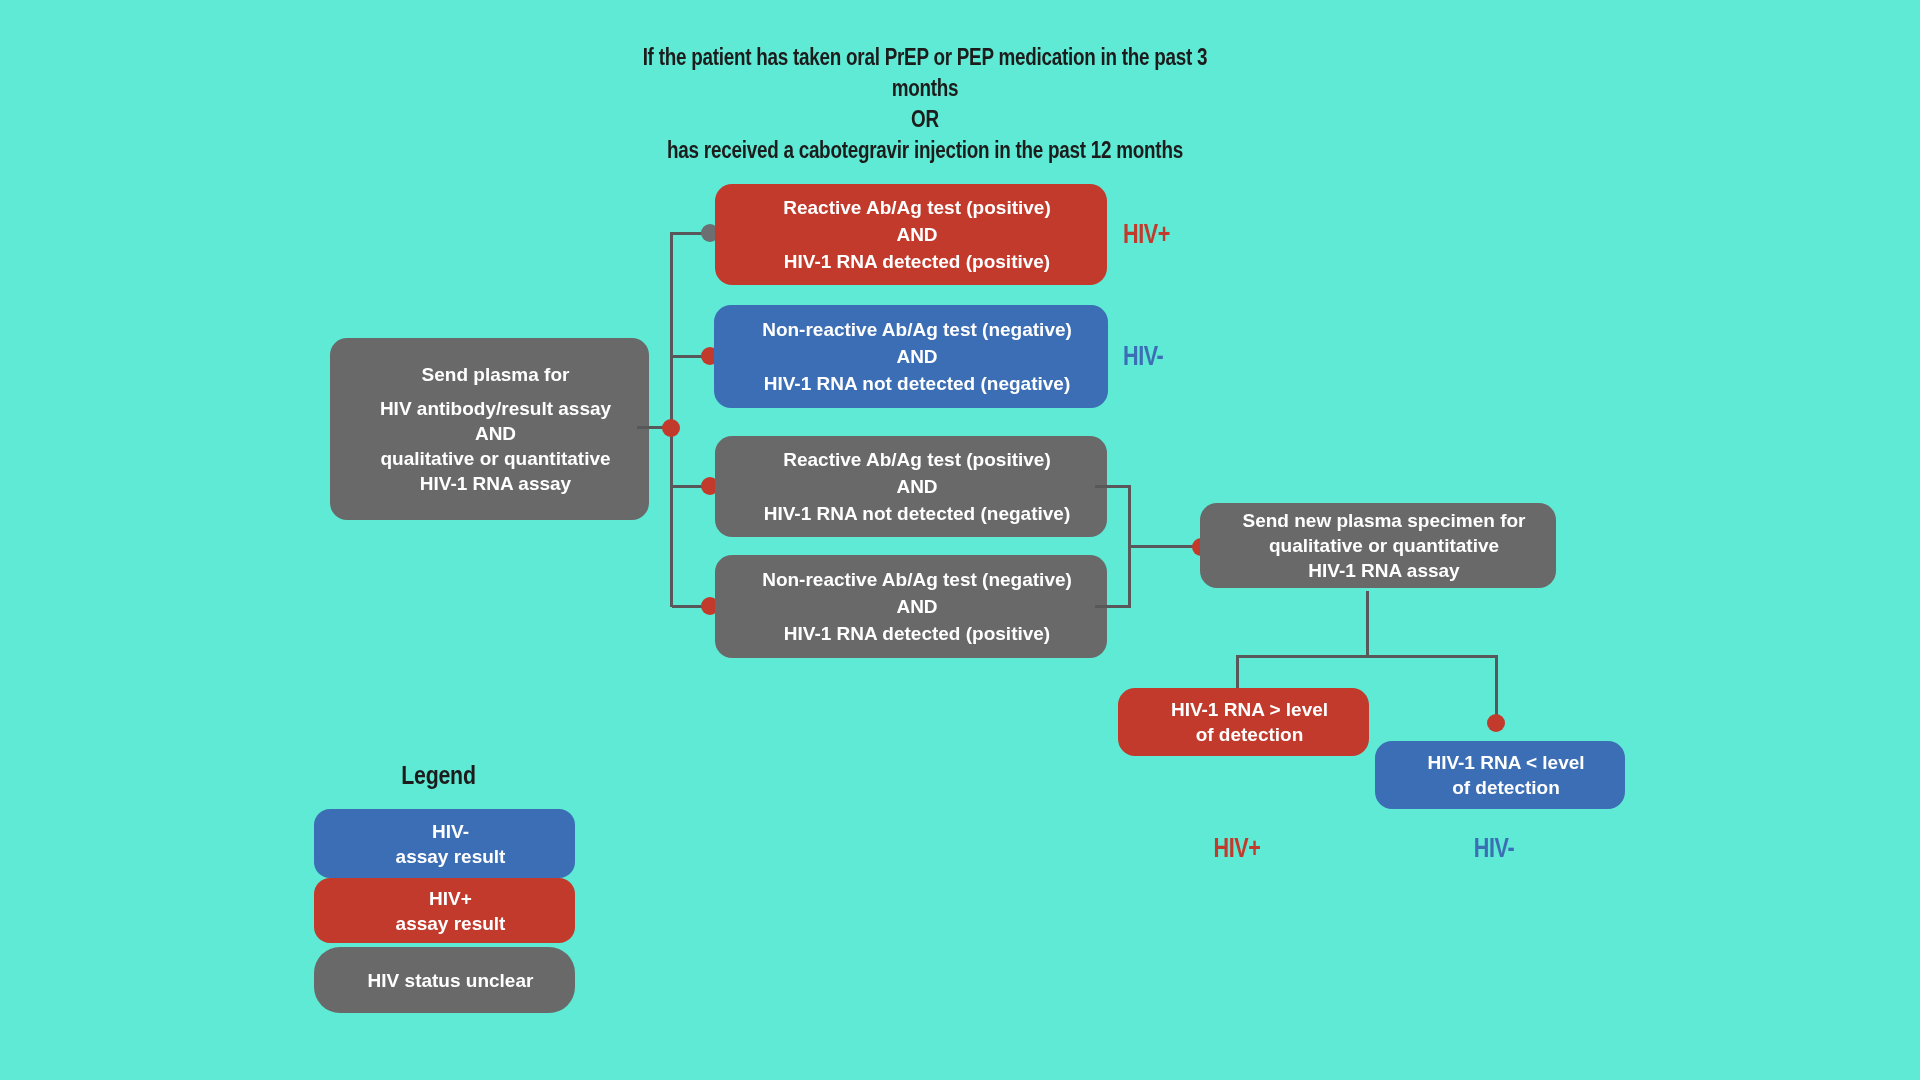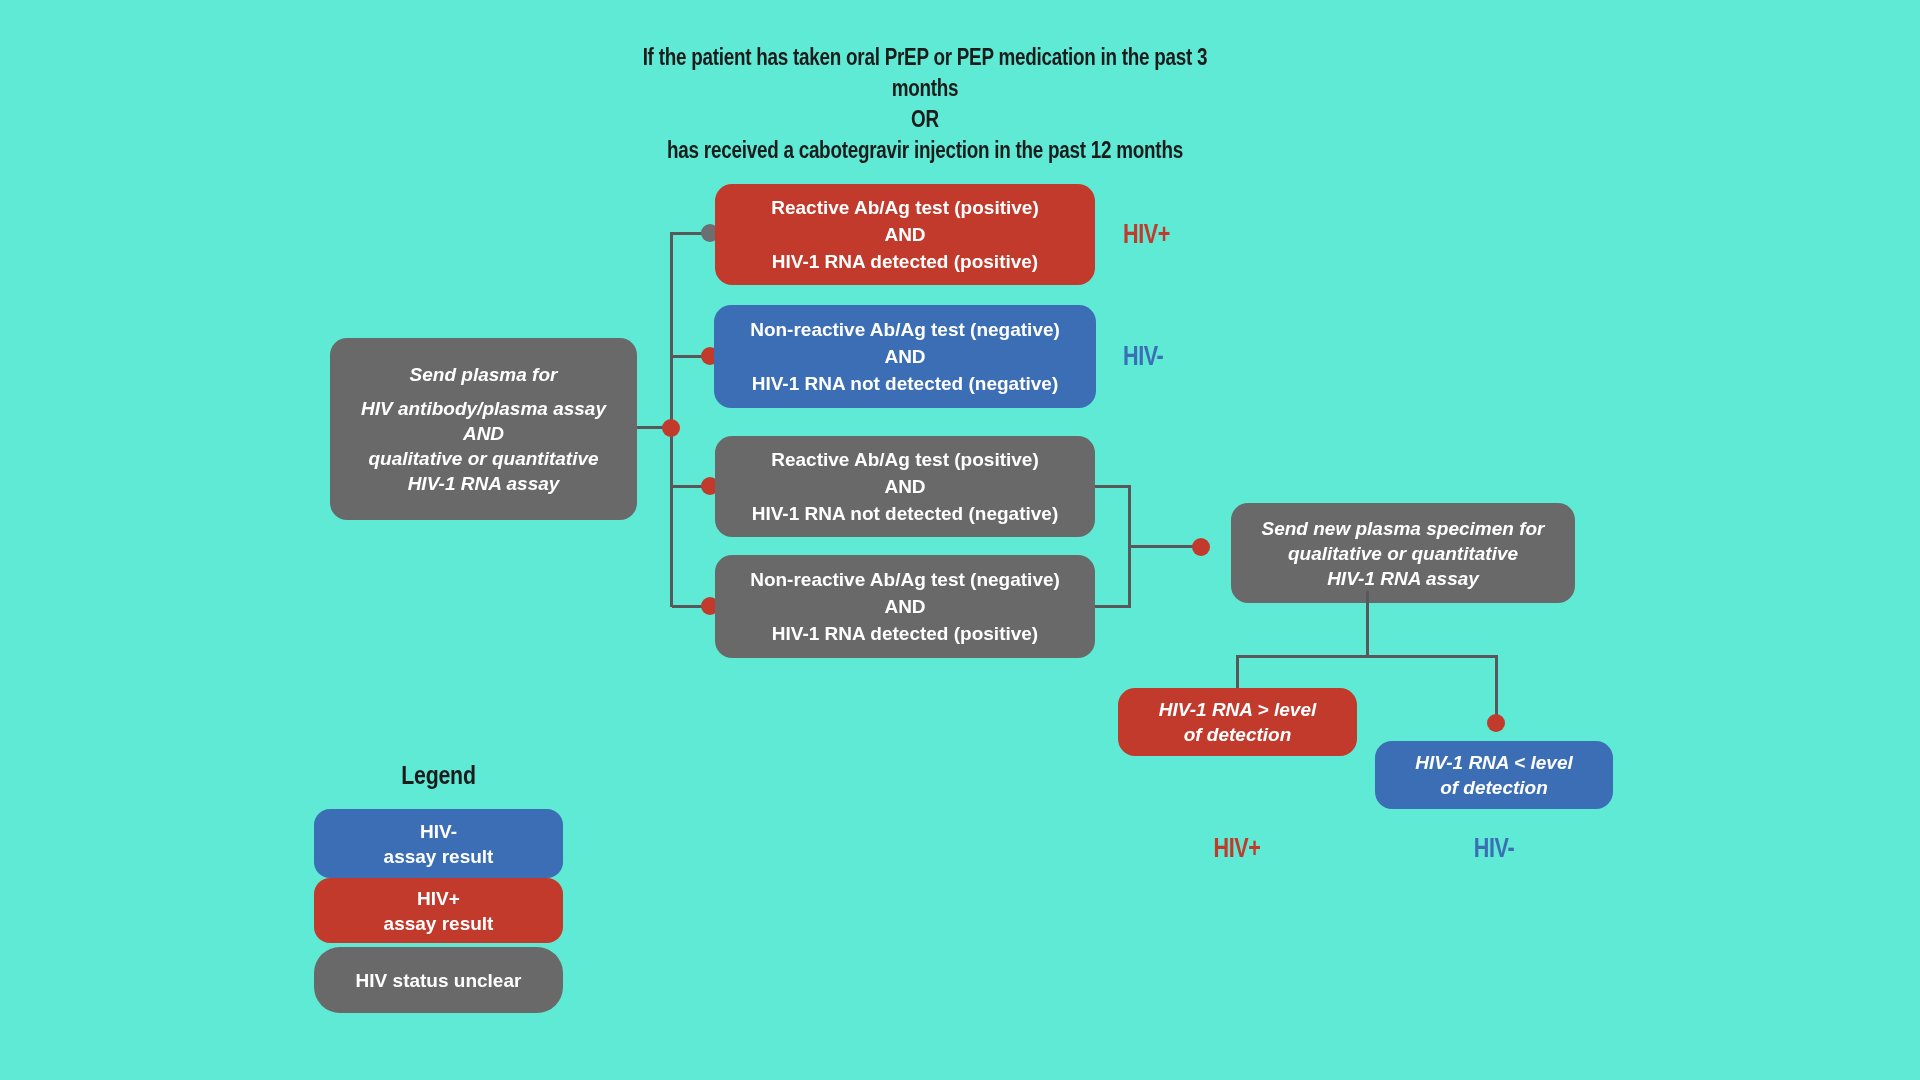--- a/index.html
+++ b/index.html
@@ -10,21 +10,21 @@
   .cond{
     font-weight:bold;color:var(--ink);letter-spacing:-0.3px;
   }
   .title{
     position:absolute;left:565px;top:42px;width:720px;text-align:center;
     font-size:23px;line-height:31px;transform:scaleX(0.82);transform-origin:50% 0;
   }
   .box{
     position:absolute;color:#ffffff;text-align:center;
     display:flex;flex-direction:column;justify-content:center;align-items:center;
-    font-size:19px;font-weight:bold;line-height:27px;border-radius:17px;
+    font-size:19px;font-weight:bold;line-height:27px;border-radius:17px;padding-left:12px;
   }
   .fill-red{background:var(--red);}
   .fill-blue{background:var(--blue);}
   .fill-gray{background:var(--gray);}
   .seg{position:absolute;background:var(--line);}
   .dot{position:absolute;width:18px;height:18px;border-radius:50%;}
   .dot-red{background:var(--dotred);}
   .dot-gray{background:var(--dotgray);}
   .sidelabel{
     position:absolute;font-size:27px;line-height:27px;font-weight:bold;
@@ -32,36 +32,36 @@
   }
   .sidelabel.centered{transform-origin:50% 50%;text-align:center;}
   .lab-red{color:var(--red);}
   .lab-blue{color:var(--blue);}
   .legend-title{
     position:absolute;left:314px;top:760px;width:249px;text-align:center;
     font-size:26px;transform:scaleX(0.82);transform-origin:50% 0;
   }
   .legend-box{border-radius:16px;font-size:19px;line-height:25px;}
   .gapline{margin-bottom:9px;}
-  .small-lh{line-height:25px;font-style:italic;}
+  .small-lh{line-height:25px;}
 </style>
 </head>
 <body>
 
 <div class="stage">
 
   <div class="title cond">
     <div>If the patient has taken oral PrEP or PEP medication in the past 3 months</div>
     <div>OR</div>
     <div>has received a cabotegravir injection in the past 12 months</div>
   </div>
 
   <div class="box fill-gray small-lh" style="left:330px;top:338px;width:307px;height:182px;">
     <div class="gapline">Send plasma for</div>
-    <div>HIV antibody/plasma assay</div>
+    <div>HIV antibody/result assay</div>
     <div>AND</div>
     <div>qualitative or quantitative</div>
     <div>HIV-1 RNA assay</div>
   </div>
 
   <div class="seg" style="left:637px;top:426px;width:35px;height:3px;"></div>
   <div class="seg" style="left:670px;top:232px;width:3px;height:375px;"></div>
   <div class="seg" style="left:672px;top:232px;width:42px;height:3px;"></div>
   <div class="seg" style="left:672px;top:355px;width:42px;height:3px;"></div>
   <div class="seg" style="left:672px;top:485px;width:42px;height:3px;"></div>
@@ -95,21 +95,21 @@
 
   <div class="sidelabel lab-red" style="left:1123px;top:221px;">HIV+</div>
   <div class="sidelabel lab-blue" style="left:1123px;top:343px;">HIV-</div>
 
   <div class="seg" style="left:1095px;top:485px;width:36px;height:3px;"></div>
   <div class="seg" style="left:1095px;top:605px;width:36px;height:3px;"></div>
   <div class="seg" style="left:1128px;top:485px;width:3px;height:123px;"></div>
   <div class="seg" style="left:1128px;top:545px;width:75px;height:3px;"></div>
   <div class="dot dot-red" style="left:1192px;top:538px;"></div>
 
-  <div class="box fill-gray small-lh" style="left:1200px;top:503px;width:344px;height:100px;margin-left:31px;">
+  <div class="box fill-gray small-lh" style="left:1200px;top:503px;width:344px;height:85px;">
     <div>Send new plasma specimen for</div>
     <div>qualitative or quantitative</div>
     <div>HIV-1 RNA assay</div>
   </div>
 
   <div class="seg" style="left:1366px;top:591px;width:3px;height:67px;"></div>
   <div class="seg" style="left:1236px;top:655px;width:262px;height:3px;"></div>
   <div class="seg" style="left:1236px;top:655px;width:3px;height:70px;"></div>
   <div class="seg" style="left:1495px;top:655px;width:3px;height:70px;"></div>
   <div class="dot dot-gray" style="left:1228px;top:714px;"></div>

